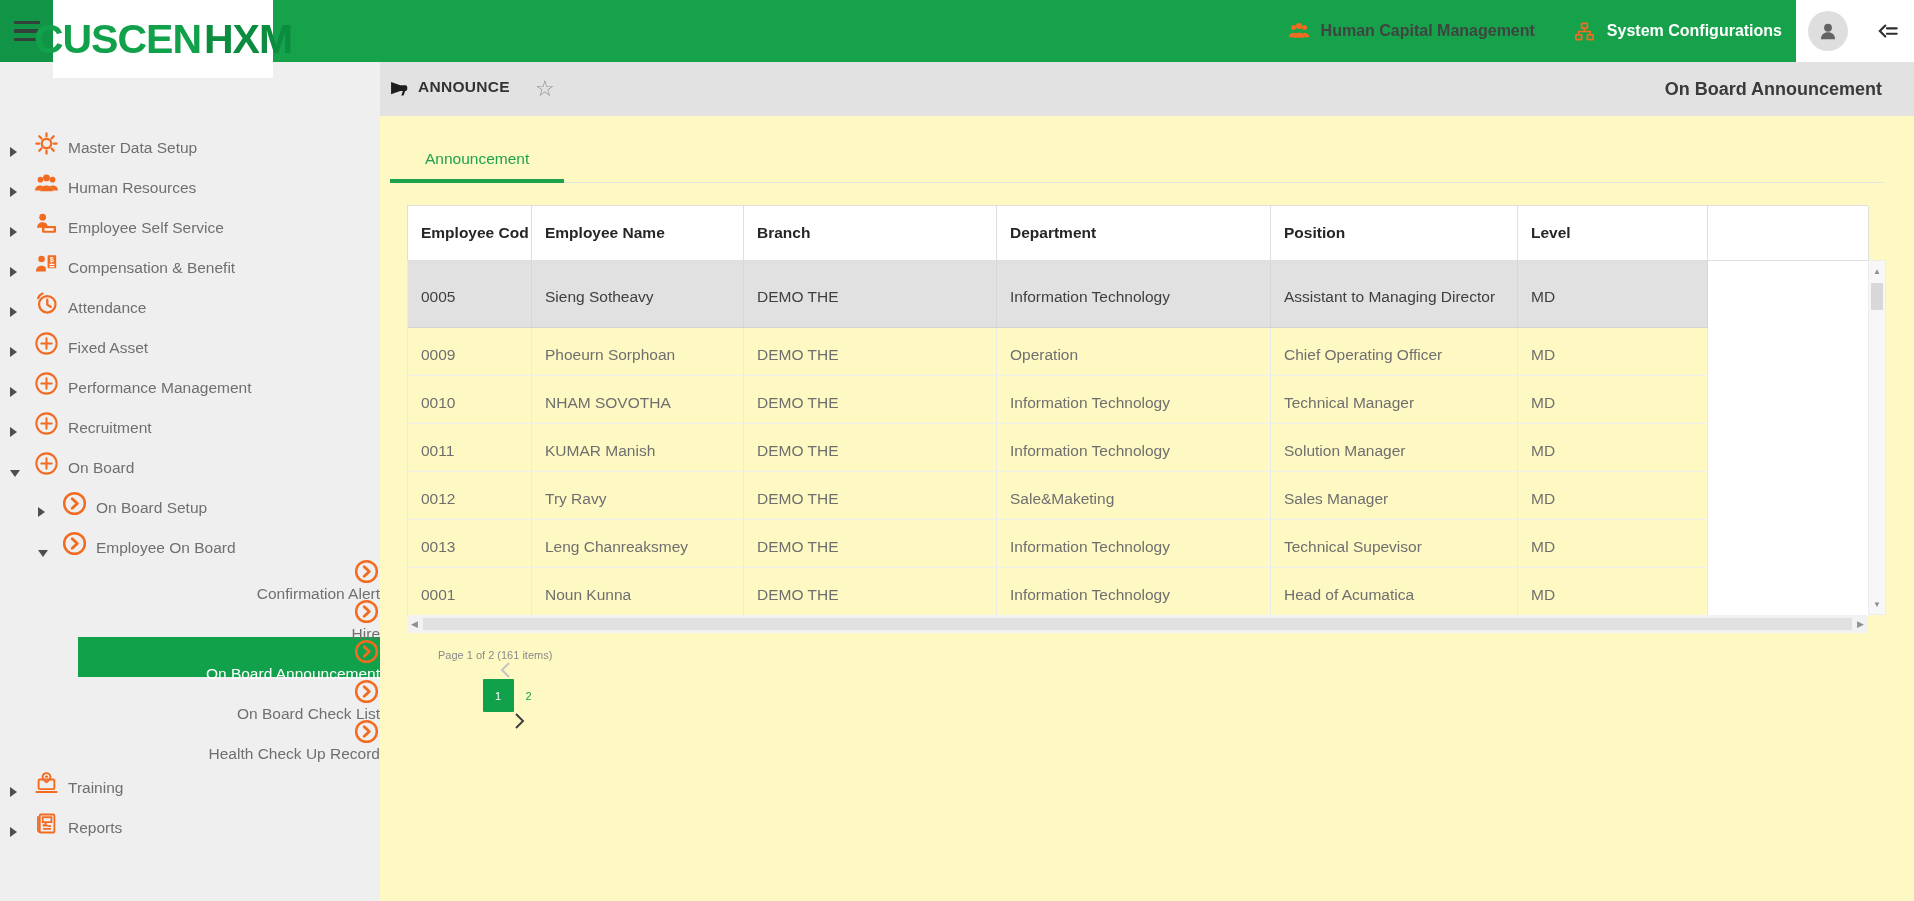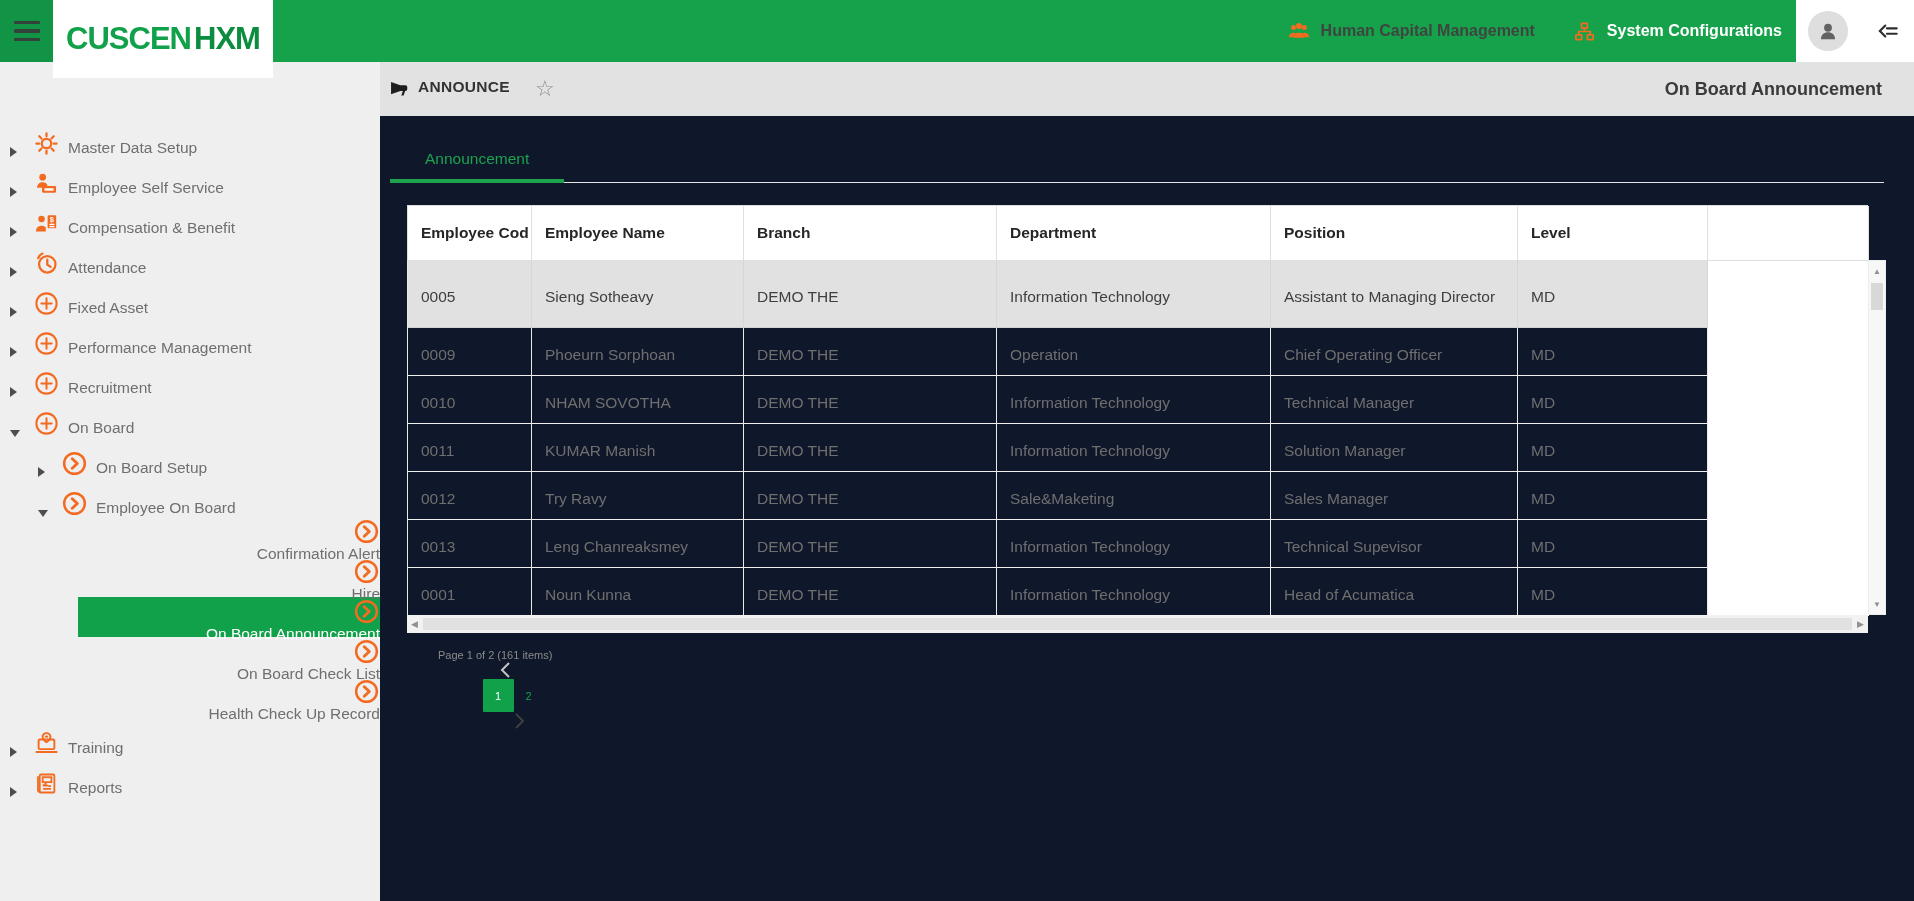--- a/index.html
+++ b/index.html
@@ -7,21 +7,21 @@
               font-family:"Liberation Sans","DejaVu Sans",sans-serif; }
   body { position:relative; }
 
   
   .topbar { position:absolute; left:0; top:0; width:1914px; height:62px; background:#16A24B; z-index:5; }
   .hamburger { position:absolute; left:0; top:0; width:53px; height:62px; background:#129447;
                display:flex; flex-direction:column; gap:5px; justify-content:center; align-items:center; cursor:pointer; }
   .hamburger span { width:26px; height:3.5px; background:#32413A; border-radius:1px; }
   .logo-block { position:absolute; left:53px; top:0; width:220px; height:78px; background:#fff; z-index:6;
                 display:flex; align-items:center; justify-content:center; }
-  .logo-text { font-size:31px; font-weight:800; letter-spacing:-1px; color:#10A14A; white-space:nowrap; }
+  .logo-text { font-size:41px; font-weight:800; letter-spacing:-1px; color:#10A14A; white-space:nowrap; }
   .logo-text .hxm { color:#0B8C3F; margin-left:3px; }
   .topbar-modules { position:absolute; right:132px; top:0; height:62px; display:flex; align-items:center; gap:38px; }
   .module { display:flex; align-items:center; gap:10px; cursor:pointer; }
   .module-label { font-size:16px; font-weight:600; color:#3E4540; white-space:nowrap; }
   .module.active .module-label { color:#fff; font-weight:700; }
   .module .m-icon { width:24px; height:24px; display:flex; align-items:center; justify-content:center; }
   .topbar-user { position:absolute; right:0; top:0; width:118px; height:62px; background:#fff;
                  display:flex; align-items:center; justify-content:space-between; padding:0 13px 0 12px; }
   .avatar { width:40px; height:40px; border-radius:50%; background:#DEDEDE; display:flex; align-items:center; justify-content:center; cursor:pointer; }
 
@@ -44,21 +44,21 @@
                                 border-top:5px solid transparent; border-bottom:5px solid transparent; }
   .expander.expanded::before  { content:""; width:0; height:0; border-top:7px solid #4E4E4E;
                                 border-left:5px solid transparent; border-right:5px solid transparent; }
   .sb-icon { width:28px; height:28px; flex:0 0 28px; margin-left:8px; display:flex; align-items:center; justify-content:center; }
   .sb-icon svg { width:27px; height:27px; }
   .sb-label { margin-left:8px; white-space:nowrap; }
   .sb-item.selected { background:#12A14B; color:#fff; }
   .sb-item.selected.lvl3 { margin-left:78px; padding-left:7px; }
 
   
-  .main { position:absolute; left:380px; top:116px; width:1534px; height:785px; background:#0f172a; }
+  .main { position:absolute; left:380px; top:116px; width:1534px; height:785px; background:#fef9c3; }
   .tab-strip { position:absolute; left:10px; top:22px; right:30px; border-bottom:1px solid #E4E4E4; height:45px; }
   .tab { display:inline-block; height:45px; line-height:41px; padding:0 35px; color:#1EA24D; font-size:15.5px;
          border-bottom:4px solid #1EA24D; cursor:pointer; }
 
   
   .table-zone { position:absolute; left:27px; top:89px; width:1479px; }
   .tgrid { display:grid; grid-template-columns:124px 212px 253px 274px 247px 190px 161px; }
   .thead { border-top:1px solid #DFDFDF; border-left:1px solid #DFDFDF; width:1461px; }
   .th { height:55px; background:#fff; border-right:1px solid #DFDFDF; border-bottom:1px solid #DFDFDF;
         display:flex; align-items:center; padding:0 4px 0 13px; font-weight:700; font-size:15.5px; color:#262626;
@@ -153,20 +153,34 @@
     <span class="expander collapsed"></span>
     <span class="sb-icon">
         <svg viewBox="0 0 24 24">
           <g stroke="#F26B21" stroke-width="2" fill="none" stroke-linecap="round">
             <circle cx="12" cy="12" r="4.2"></circle>
             <path d="M12 3v2.6M12 18.4V21M3 12h2.6M18.4 12H21M5.6 5.6l1.9 1.9M16.5 16.5l1.9 1.9M18.4 5.6l-1.9 1.9M7.5 16.5l-1.9 1.9"></path>
           </g>
         </svg>
       </span>
     <span class="sb-label">Master Data Setup</span>
+  </div>
+    <div class="sb-item lvl1">
+    <span class="expander collapsed"></span>
+    <span class="sb-icon">
+        <svg viewBox="0 0 24 24" fill="#F26B21">
+          <circle cx="6.6" cy="8.6" r="2.5"></circle>
+          <circle cx="17.4" cy="8.6" r="2.5"></circle>
+          <circle cx="12" cy="7" r="3.1"></circle>
+          <path d="M1.8 18.3c0-2.9 2.1-4.6 4.8-4.6.9 0 1.8.2 2.5.6-1.5 1-2.5 2.3-2.5 4z"></path>
+          <path d="M22.2 18.3c0-2.9-2.1-4.6-4.8-4.6-.9 0-1.8.2-2.5.6 1.5 1 2.5 2.3 2.5 4z"></path>
+          <path d="M6.4 18.8c0-3.1 2.4-5 5.6-5s5.6 1.9 5.6 5z"></path>
+        </svg>
+      </span>
+    <span class="sb-label">Human Resources</span>
   </div>
     <div class="sb-item lvl1">
     <span class="expander collapsed"></span>
     <span class="sb-icon">
         <svg viewBox="0 0 24 24" fill="#F26B21">
           <circle cx="8.6" cy="6.4" r="3"></circle>
           <path d="M3.6 15.8c0-3.1 2.2-4.9 5-4.9 2 0 3.7 1 4.4 2.6l-2.2 2.3z"></path>
           <rect x="8" y="14.2" width="12.5" height="6" rx="1"></rect>
           <rect x="10.2" y="16.2" width="8.1" height="2.2" fill="#fff"></rect>
         </svg>

